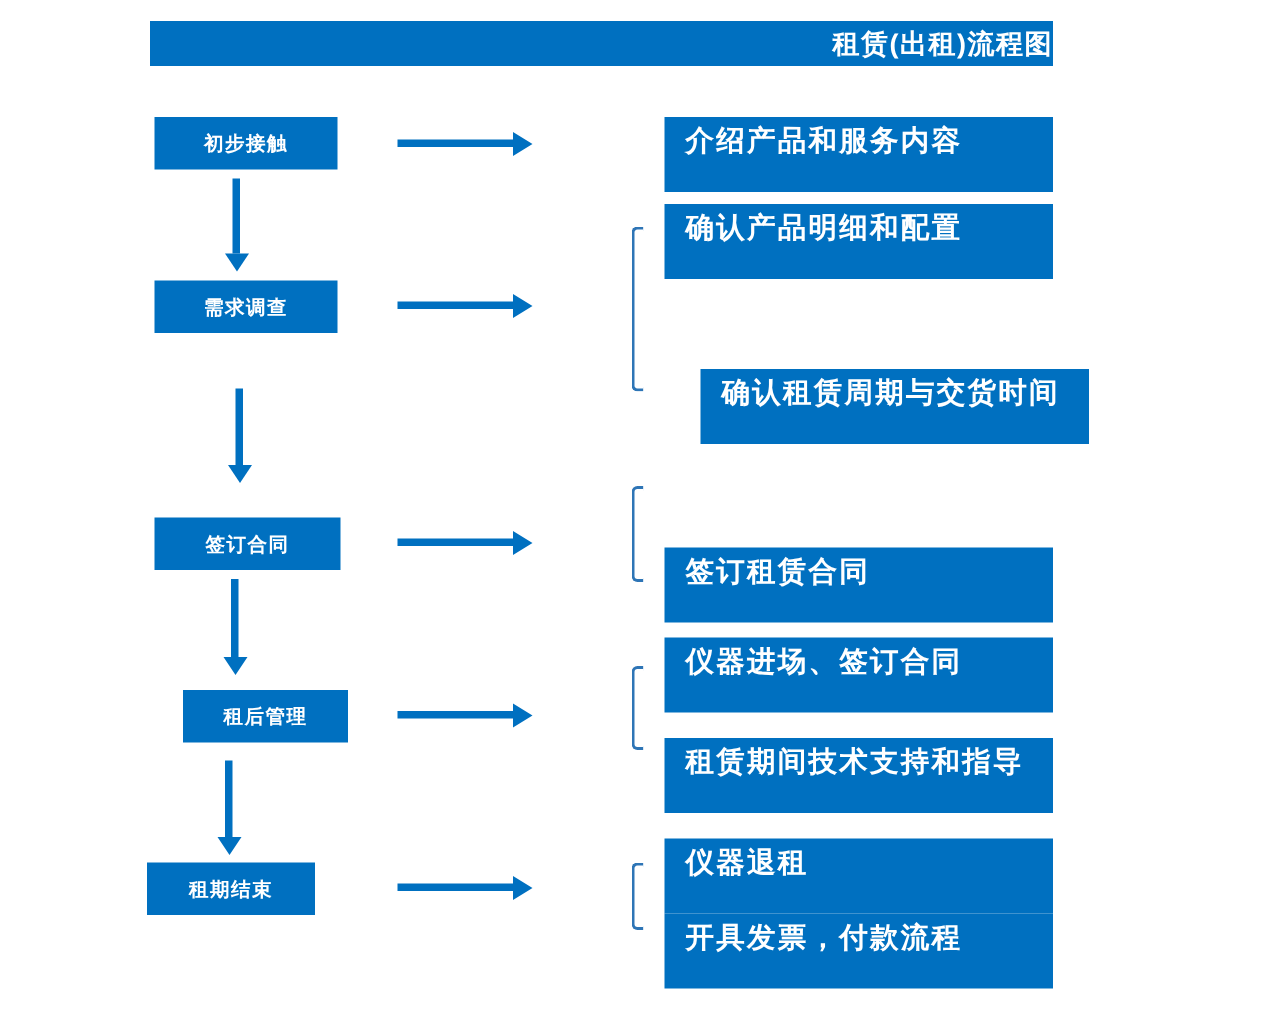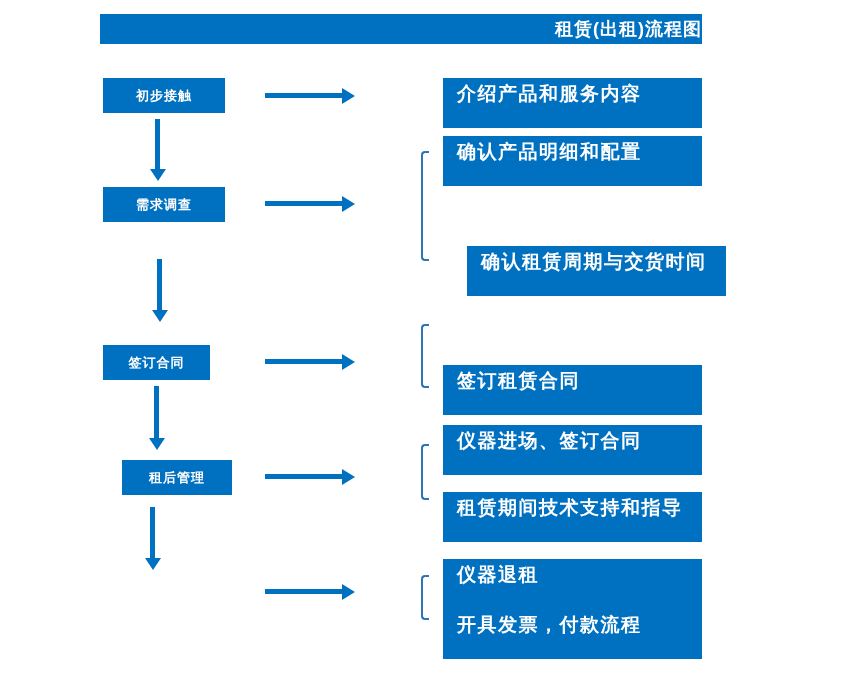--- a/index.html
+++ b/index.html
@@ -71,21 +71,21 @@
   </div>
   <div class="bracket" style="top:151px;height:110px;"></div>
   <div class="bluebox detailbox" style="top:136px;">确认产品明细和配置</div>
   <div class="bluebox detailbox" style="top:246px;margin-left:24px;">确认租赁周期与交货时间</div>
 
   <div class="v-arrow" style="left:152px;top:259px;height:63px;">
     <div class="shaft"></div>
     <div class="head"></div>
   </div>
 
-  <div class="bluebox stepbox" style="left:103px;top:345px;width:107px;">签订合同</div>
+  <div class="bluebox stepbox" style="left:103px;top:345px;width:124px;">签订合同</div>
   <div class="h-arrow" style="top:354px;">
     <div class="shaft"></div>
     <div class="head"></div>
   </div>
   <div class="bracket" style="top:324px;height:64px;"></div>
   <div class="bluebox detailbox" style="top:365px;">签订租赁合同</div>
 
   <div class="v-arrow" style="left:149px;top:386px;height:64px;">
     <div class="shaft"></div>
     <div class="head"></div>
@@ -98,20 +98,21 @@
   </div>
   <div class="bracket" style="top:444px;height:56px;"></div>
   <div class="bluebox detailbox" style="top:425px;">仪器进场、签订合同</div>
   <div class="bluebox detailbox" style="top:492px;">租赁期间技术支持和指导</div>
 
   <div class="v-arrow" style="left:145px;top:507px;height:63px;">
     <div class="shaft"></div>
     <div class="head"></div>
   </div>
 
+  <div class="bluebox stepbox" style="left:98px;top:575px;width:112px;">租期结束</div>
   <div class="h-arrow" style="top:584px;">
     <div class="shaft"></div>
     <div class="head"></div>
   </div>
   <div class="bracket" style="top:575px;height:45px;"></div>
   <div class="bluebox detailbox" style="top:559px;">仪器退租</div>
   <div class="bluebox detailbox" style="top:609px;">开具发票，付款流程</div>
 
 </div>
 

